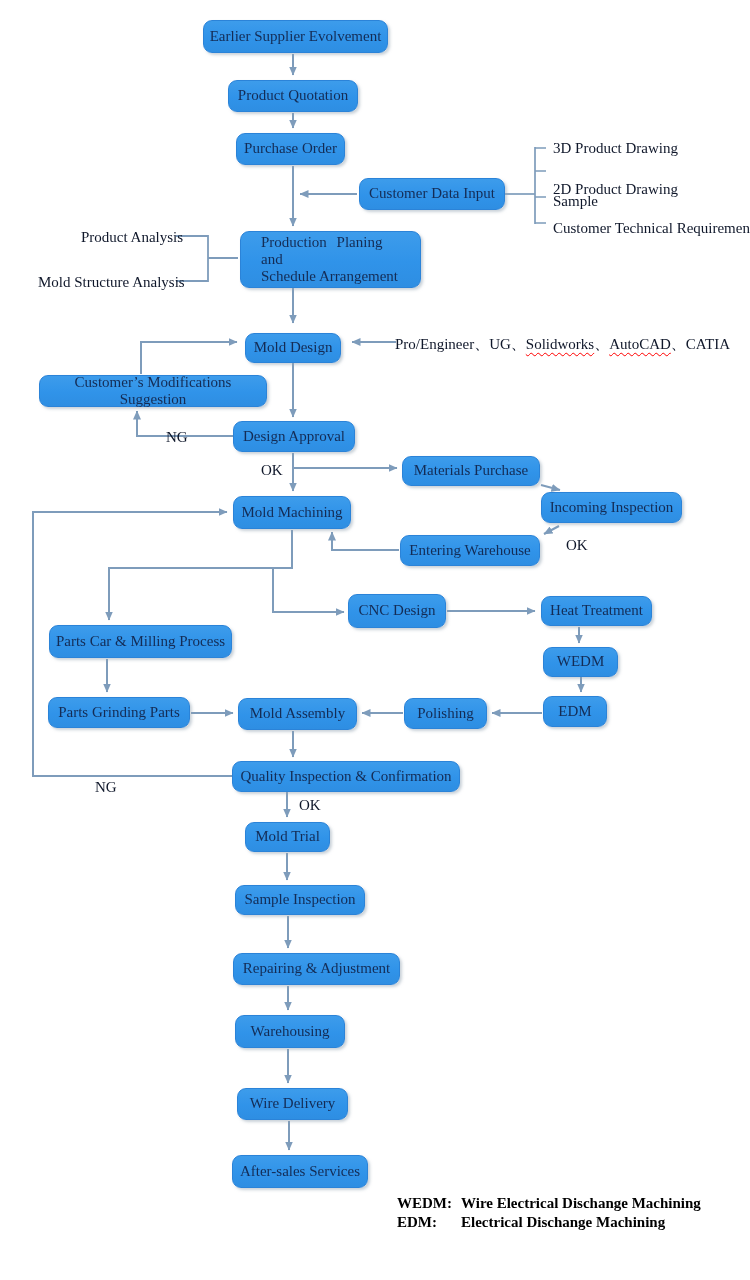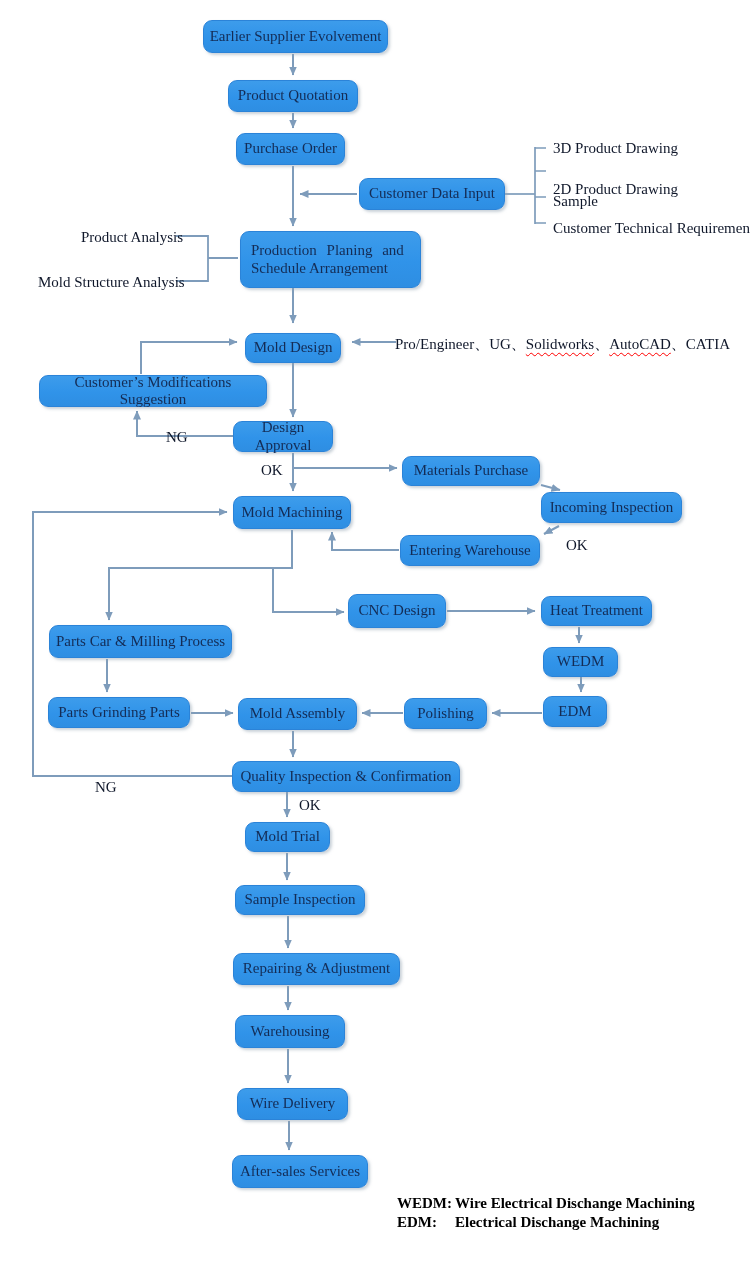--- a/index.html
+++ b/index.html
@@ -15,32 +15,32 @@
     border:1px solid #2b83d8;
     border-radius:9px;
     box-shadow:2px 2px 3px rgba(150,165,180,0.5);
     color:#142c55;
     font-size:15px;
     display:flex;align-items:center;justify-content:center;
     text-align:center;line-height:1.15;
     box-sizing:border-box;
   }
   .node.two-line{flex-direction:column;align-items:flex-start;justify-content:center;
-    padding:2px 10px;text-align:left;}
+    padding:2px 20px;text-align:left;}
   .node.two-line .l1{word-spacing:6px;}
   .label{
     position:absolute;color:#0f172a;font-size:15px;white-space:nowrap;line-height:1.2;
   }
   .misspell{
     text-decoration:underline wavy #ff0000;
     text-decoration-thickness:1px;
     text-underline-offset:3px;
   }
   .legend{position:absolute;color:#000;font-size:15px;font-weight:bold;}
-  .legend-row{display:flex;line-height:19px;}
+  .legend-row{display:flex;line-height:19px;gap:6px;}
   .legend-term{width:58px;flex:0 0 58px;}
 </style>
 </head>
 <body>
 
 <div id="canvas">
 
   <svg id="connectors" viewBox="0 0 750 1280" xmlns="http://www.w3.org/2000/svg">
     <defs>
       <marker id="arw" markerWidth="9" markerHeight="8" refX="8.5" refY="4" orient="auto" markerUnits="userSpaceOnUse">
@@ -88,21 +88,21 @@
   <div class="node" style="left:203px;top:20px;width:185px;height:33px">Earlier Supplier Evolvement</div>
   <div class="node" style="left:228px;top:80px;width:130px;height:32px">Product Quotation</div>
   <div class="node" style="left:236px;top:133px;width:109px;height:32px">Purchase Order</div>
   <div class="node" style="left:359px;top:178px;width:146px;height:32px">Customer Data Input</div>
   <div class="node two-line" style="left:240px;top:231px;width:181px;height:57px">
     <span class="l1">Production Planing and</span>
     <span class="l2">Schedule Arrangement</span>
   </div>
   <div class="node" style="left:245px;top:333px;width:96px;height:30px">Mold Design</div>
   <div class="node" style="left:39px;top:375px;width:228px;height:32px">Customer’s Modifications Suggestion</div>
-  <div class="node" style="left:233px;top:421px;width:100px;height:31px">Design Approval</div>
+  <div class="node" style="left:233px;top:421px;width:122px;height:31px">Design Approval</div>
   <div class="node" style="left:402px;top:456px;width:138px;height:30px">Materials Purchase</div>
   <div class="node" style="left:541px;top:492px;width:141px;height:31px">Incoming Inspection</div>
   <div class="node" style="left:400px;top:535px;width:140px;height:31px">Entering Warehouse</div>
   <div class="node" style="left:233px;top:496px;width:118px;height:33px">Mold Machining</div>
   <div class="node" style="left:49px;top:625px;width:183px;height:33px">Parts Car &amp; Milling Process</div>
   <div class="node" style="left:348px;top:594px;width:98px;height:34px">CNC Design</div>
   <div class="node" style="left:541px;top:596px;width:111px;height:30px">Heat Treatment</div>
   <div class="node" style="left:543px;top:647px;width:75px;height:30px">WEDM</div>
   <div class="node" style="left:543px;top:696px;width:64px;height:31px">EDM</div>
   <div class="node" style="left:404px;top:698px;width:83px;height:31px">Polishing</div>

